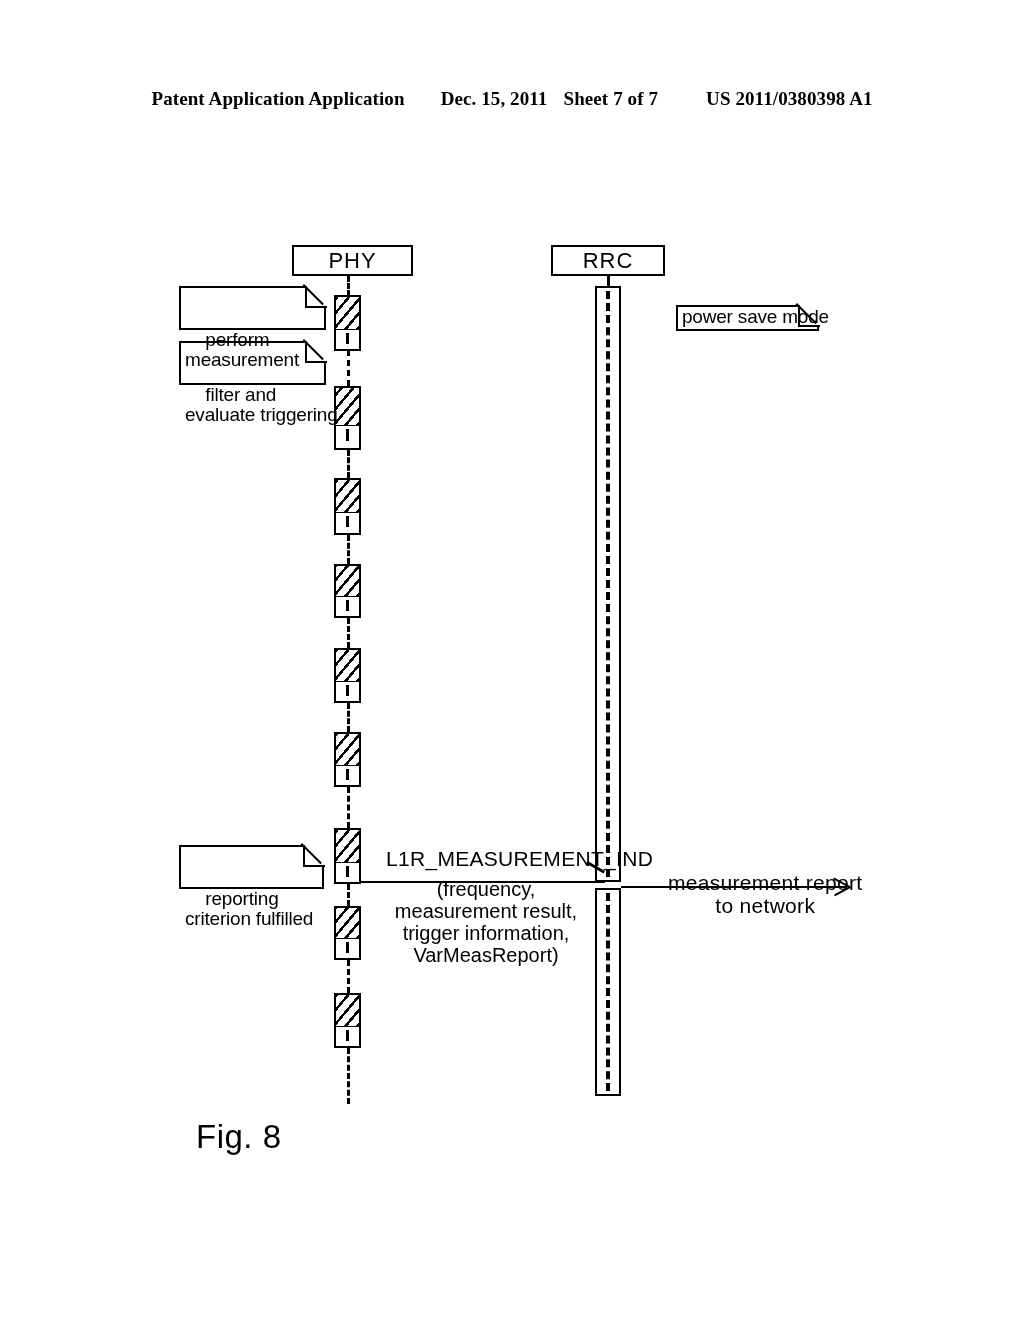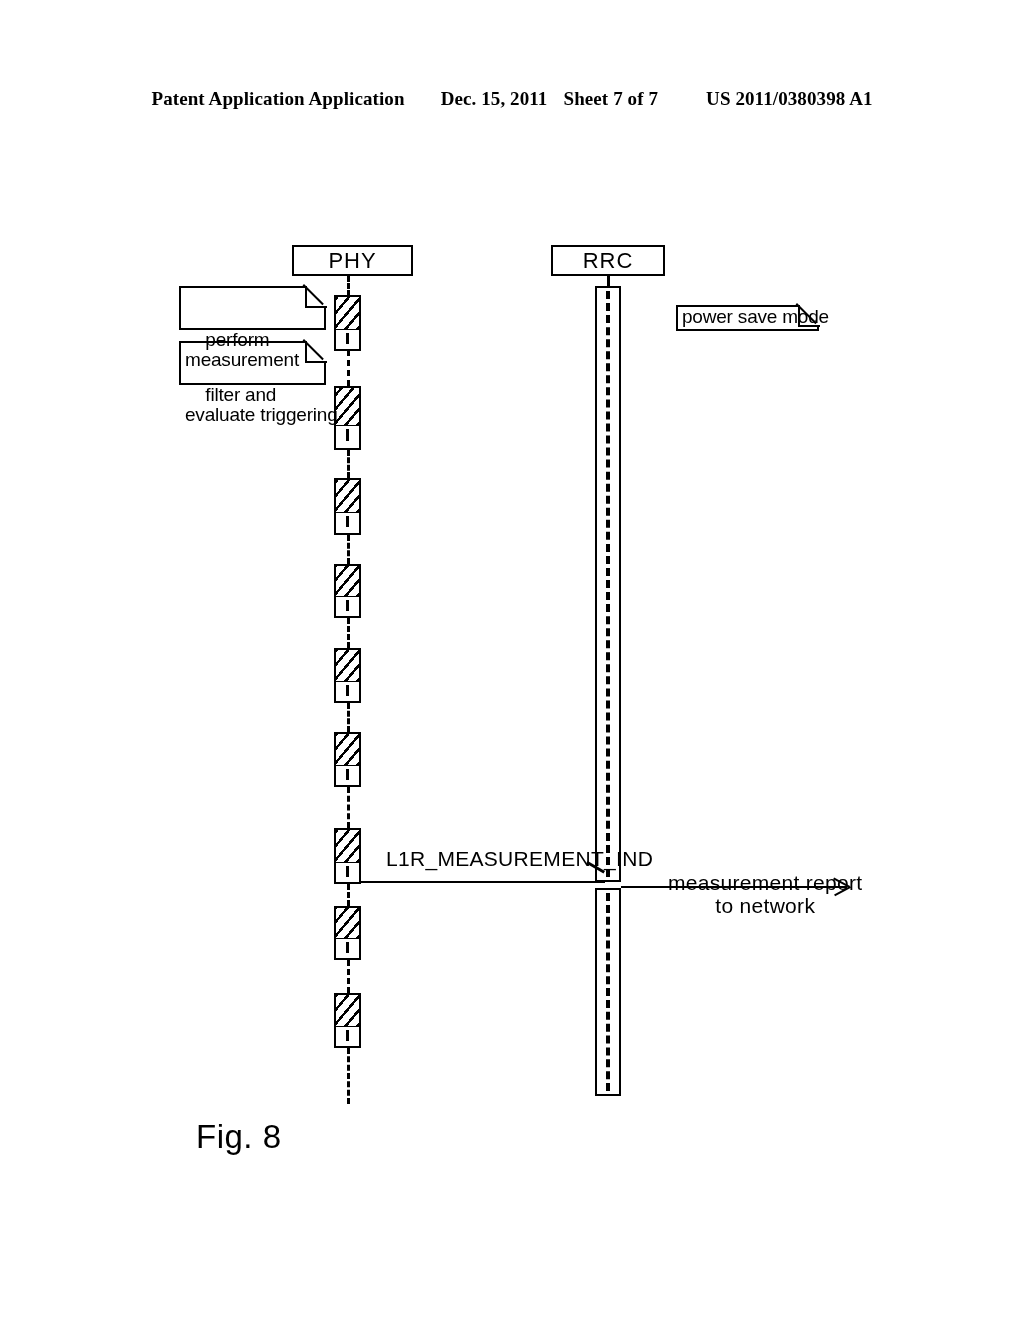--- a/index.html
+++ b/index.html
@@ -327,26 +327,35 @@
     <span class="fold"></span>
     <span class="note-text">perform
 measurement</span>
   </div>
 
   <div class="note" style="left:628px; top:305px; width:143px; height:26px; display:flex; align-items:flex-end;margin-left:48px;">
     <span class="fold"></span>
     <span class="note-text">power save mode</span>
   </div>
 
+  <div class="note" style="left:179px; top:845px; width:145px; height:44px;">
+    <span class="fold"></span>
+    <span class="note-text">reporting
+criterion fulfilled</span>
+  </div>
 
   <div class="msg-line" style="left:361px; top:881px; width:244px;"></div>
   <div class="arrowhead-half" style="left:587px; top:871px;"></div>
 
   <div class="msg-label" style="left:386px; top:847px;">L1R_MEASUREMENT_IND</div>
 
+  <div class="msg-params" style="left:390px; top:878px; width:192px;">(frequency,
+measurement result,
+trigger information,
+VarMeasReport)</div>
 
   <div class="msg-line" style="left:621px; top:886px; width:225px;"></div>
   <div class="arrowhead-open" style="left:832px; top:886px;"></div>
 
   <div class="msg-label center" style="left:668px; top:871px;">measurement report
 to network</div>
 
 </div>
 
 <div id="fig-caption">Fig. 8</div>

